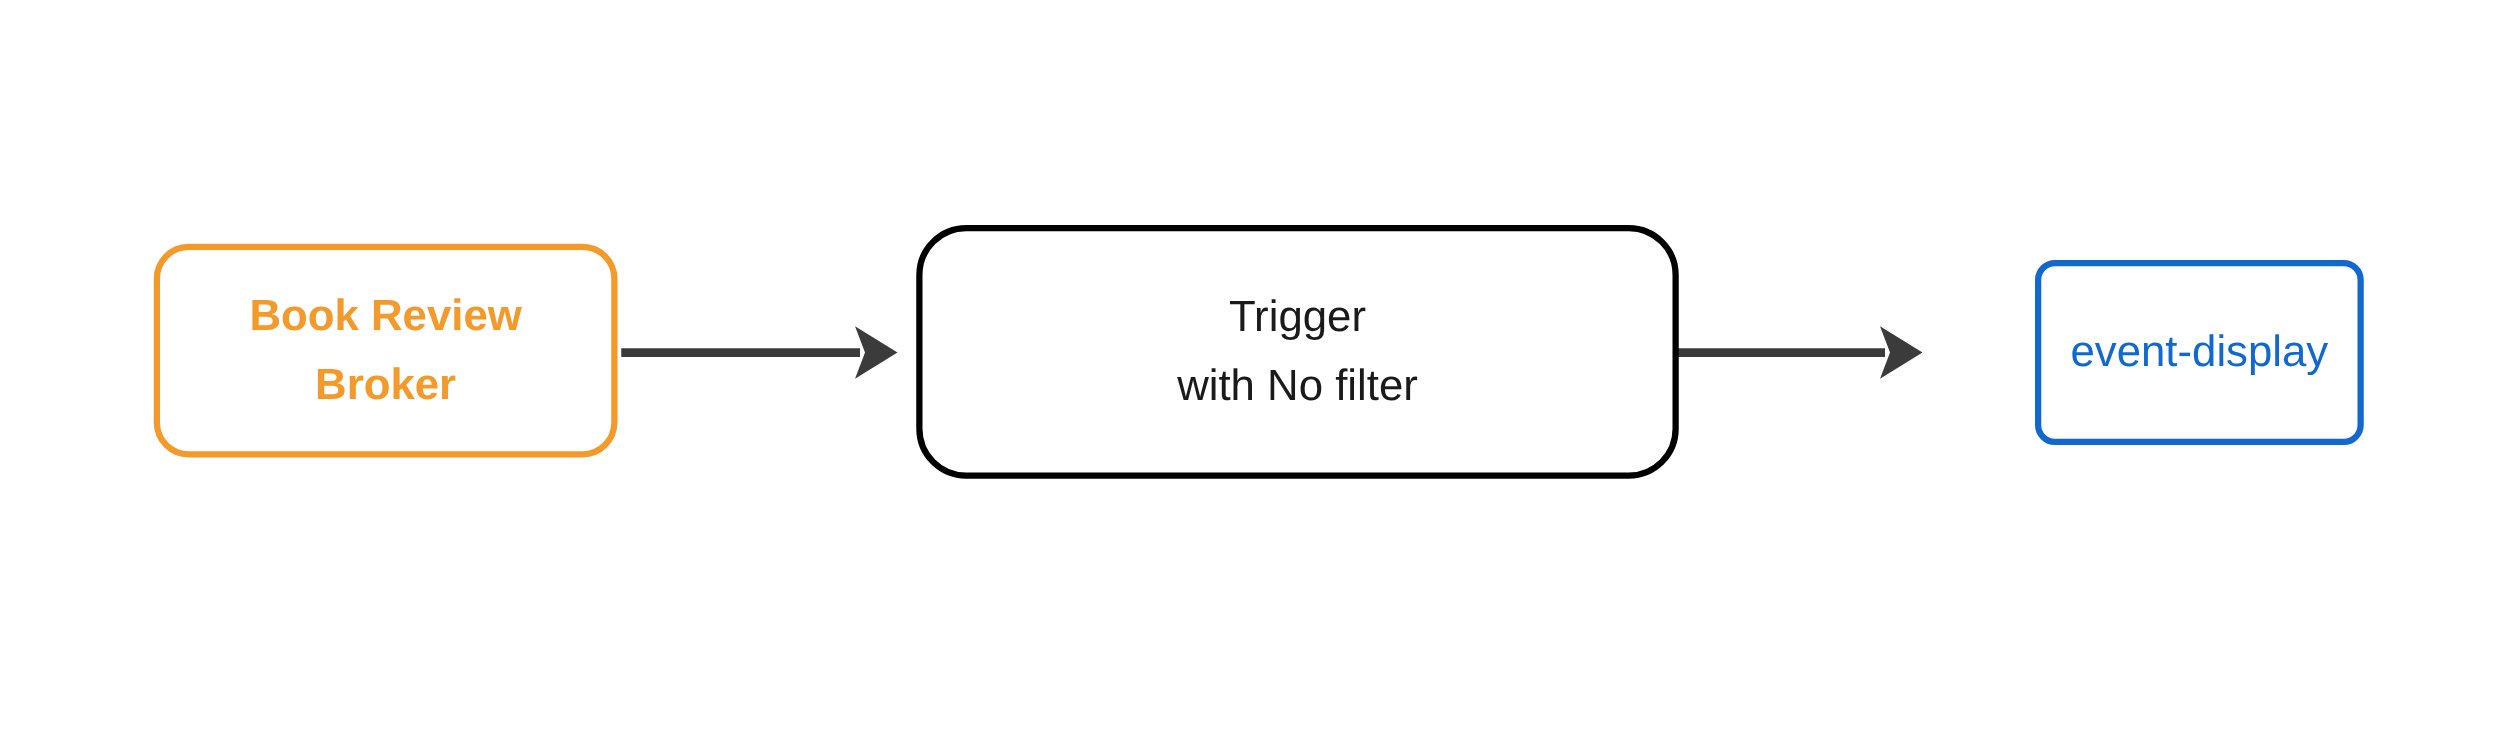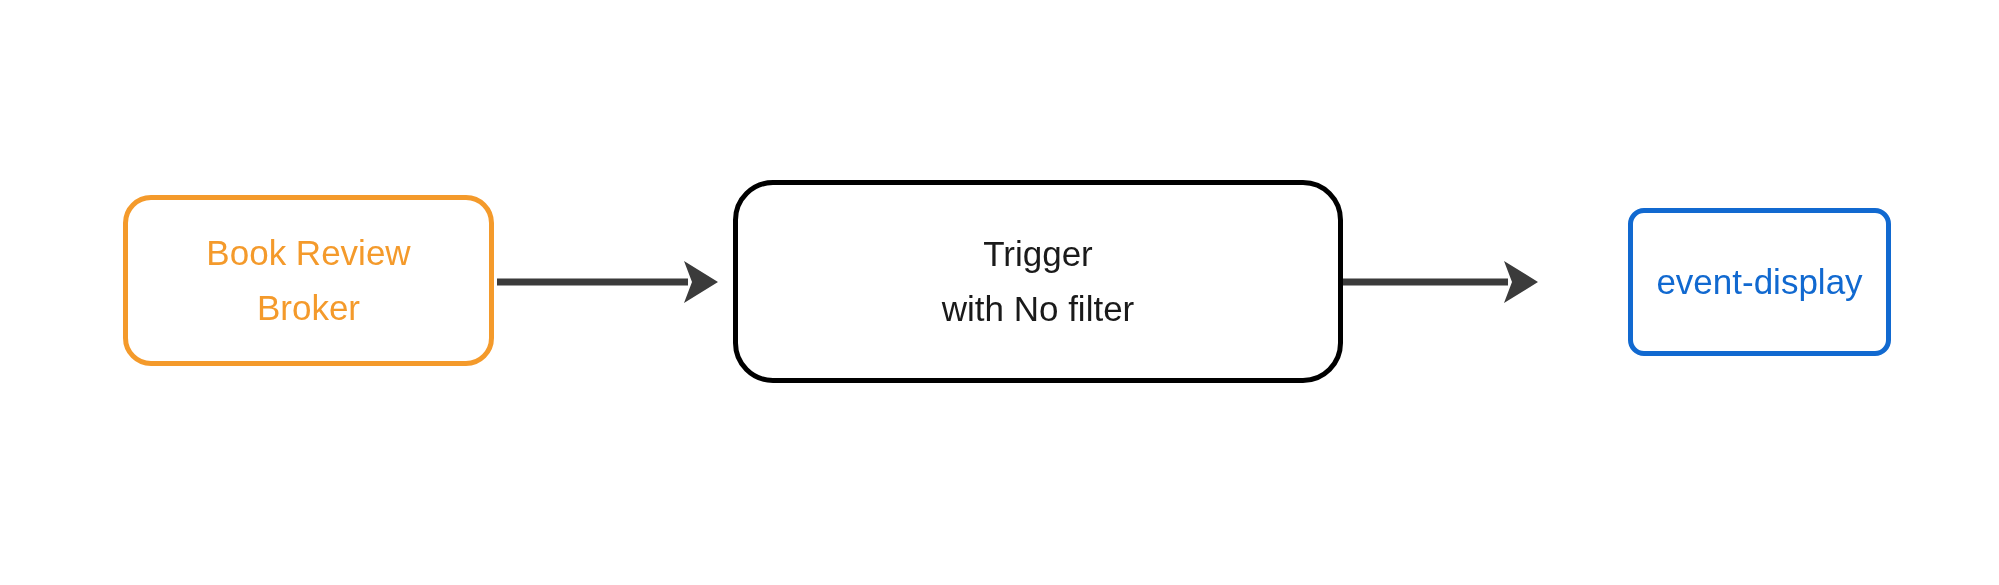--- a/index.html
+++ b/index.html
@@ -37,20 +37,21 @@
     font-weight: 400;
   }
   .node-broker {
     left: 123px;
     top: 195px;
     width: 371px;
     height: 171px;
     border: 5px solid var(--broker, #F49A2B);
     border-radius: 28px;
     color: var(--broker, #F49A2B);
+    font-weight: bold;
   }
   .node-trigger {
     left: 718px;
     top: 180px;
     width: 610px;
     height: 203px;
     border: 5px solid var(--trigger, #000000);
     border-radius: 40px;
     color: var(--trigger_text, #1A1A1A);
     margin-left: 15px;

